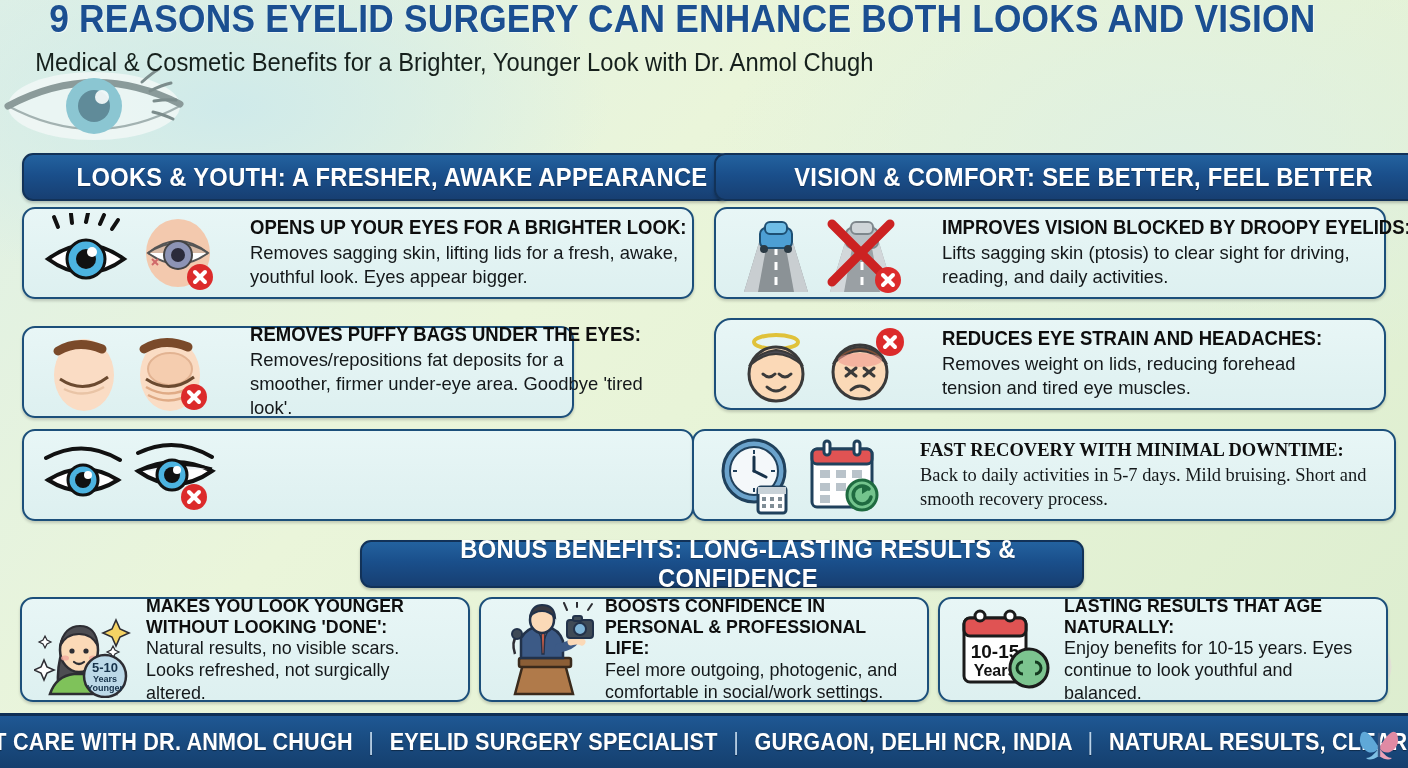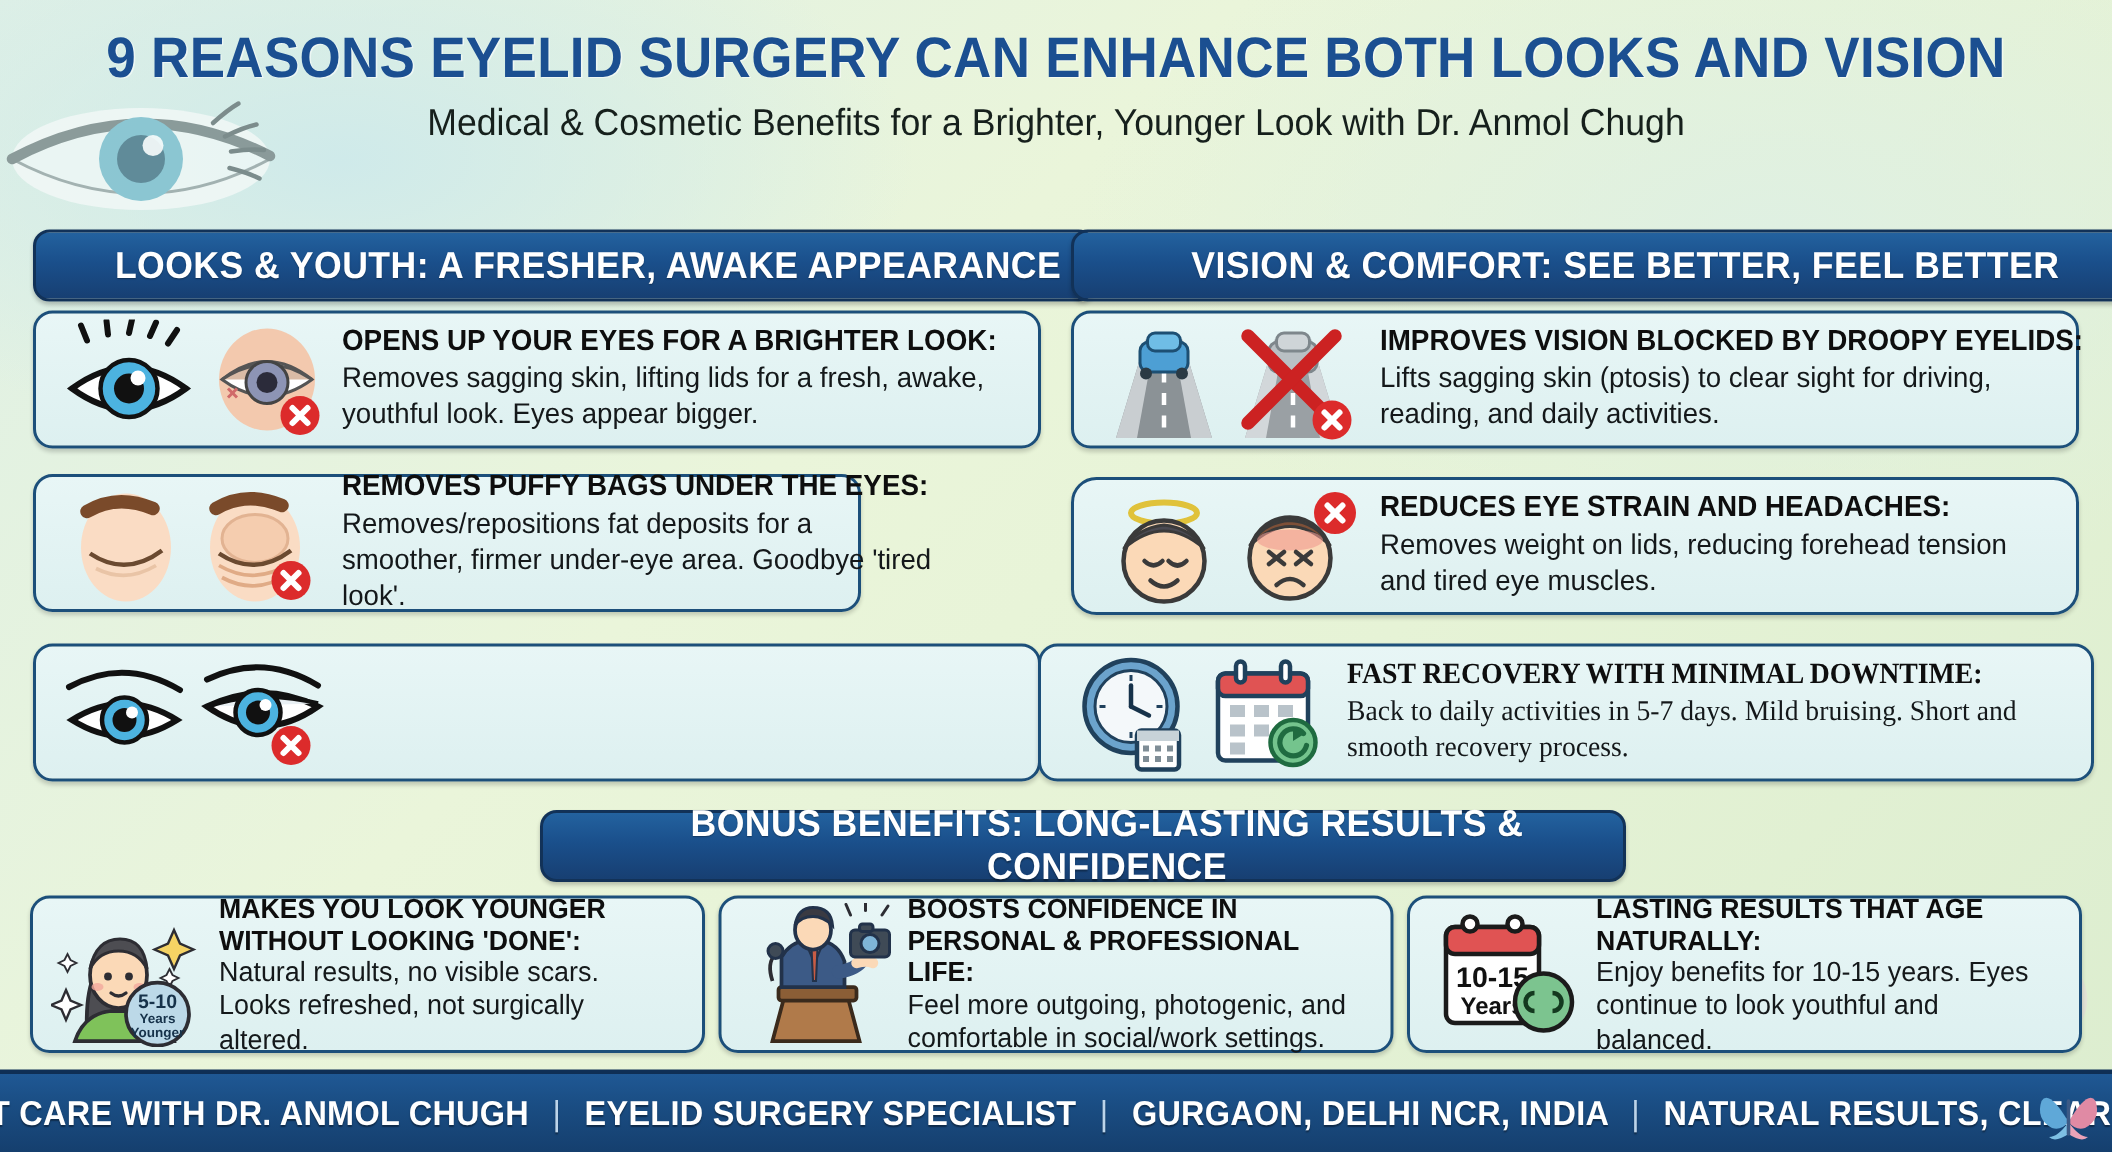--- a/index.html
+++ b/index.html
@@ -15,21 +15,21 @@
       radial-gradient(ellipse 620px 300px at 16% 14%, #cfeaea 0%, rgba(207,234,234,0) 62%),
       radial-gradient(ellipse 700px 360px at 84% 20%, #dff0e2 0%, rgba(223,240,226,0) 66%),
       linear-gradient(135deg,#dff0e6 0%, #eaf5da 38%, #e6f3d6 62%, #dcedcf 100%);
     overflow:hidden;
   }
   
   .wm-eye{position:absolute;left:-6px;top:56px;width:210px;height:96px;opacity:.85;pointer-events:none;}
   .wm-bf{position:absolute;right:6px;bottom:58px;width:70px;height:66px;opacity:.55;pointer-events:none;}
 
   
-  .hdr{position:absolute;left:0;right:0;top:20px;text-align:center;}
+  .hdr{position:absolute;left:0;right:0;top:0;text-align:left;}
   .title{
     font-weight:bold;font-size:38px;letter-spacing:.2px;line-height:1.02;
     color:#1b4f91; text-transform:uppercase;
     transform:scaleX(.93);transform-origin:center;
     text-shadow:1px 1px 0 rgba(255,255,255,.55);
     white-space:nowrap;
   }
   .subtitle{
     margin-top:10px;font-size:25px;color:#16201c;line-height:1.1;
     transform:scaleX(.95);transform-origin:center;white-space:nowrap;
@@ -52,35 +52,36 @@
   .pill span{transform:scaleX(.95);display:inline-block;}
 
   
   .card{
     position:absolute;
     background:linear-gradient(180deg,#e8f6f6 0%, #ddf0f0 100%);
     border:2px solid #1c4f7a;border-radius:13px;
     box-shadow:0 2px 3px rgba(0,0,0,.18);
     display:flex;align-items:center;box-sizing:border-box;
     padding:6px 12px 6px 10px;
+    gap:22px;
   }
   .card .art{width:190px;min-width:190px;height:84px;display:flex;align-items:center;justify-content:center;gap:6px;}
   .card .txt{flex:1;padding-left:4px;}
   .ttl{
     font-weight:bold;font-size:19.5px;color:#0e0e0e;line-height:1.12;
     text-transform:uppercase;transform:scaleX(.95);transform-origin:left center;
     white-space:nowrap;
   }
   .body{
     font-size:19px;color:#14181a;line-height:1.26;margin-top:2px;
     transform:scaleX(.97);transform-origin:left center;
   }
 
   #c1{left:22px;top:207px;width:672px;height:92px;}
-  #c2{left:22px;top:316px;width:552px;height:92px;}
+  #c2{left:22px;top:326px;width:552px;height:92px;}
   #c3{left:22px;top:429px;width:672px;height:92px;}
   #c4{left:714px;top:207px;width:672px;height:92px;}
   #c5{left:714px;top:318px;width:672px;height:92px;border-radius:17px;}
   #c6{left:692px;top:429px;width:704px;height:92px;font-family:Liberation Serif, serif;}
 
   
   .bcard{
     position:absolute;top:597px;height:105px;
     background:linear-gradient(180deg,#e8f6f6 0%, #ddf0f0 100%);
     border:2px solid #1c4f7a;border-radius:13px;

